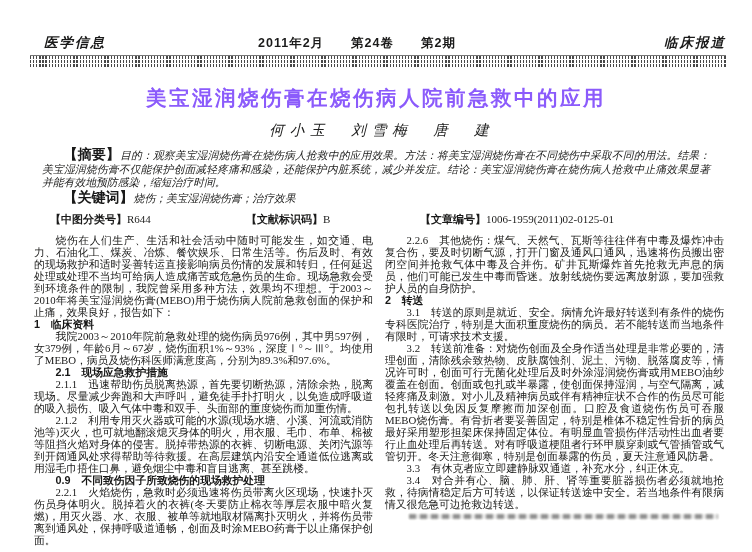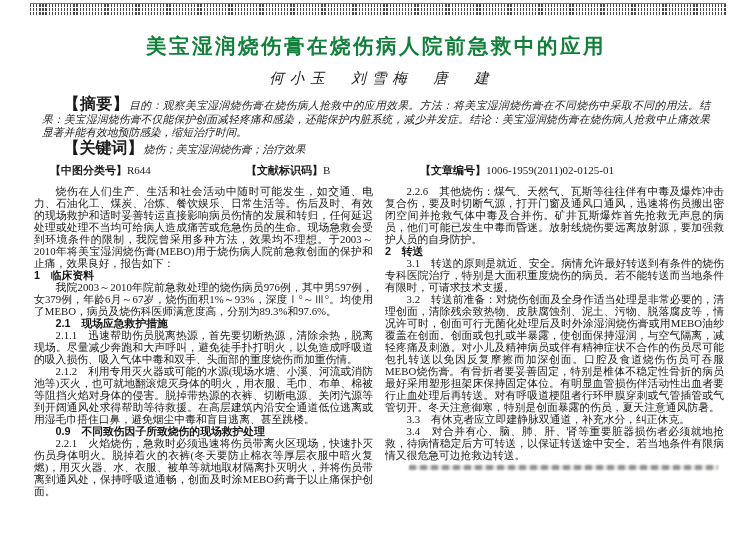--- a/index.html
+++ b/index.html
@@ -31,35 +31,35 @@
     border-top:1px solid #777;
     background:
       repeating-linear-gradient(180deg, transparent 0 2.6px, #fdfdfc 2.6px 4.2px),
       repeating-linear-gradient(90deg, #4a4a4a 0 1.2px, transparent 1.2px 3.1px);
   }
   
   .title{
     margin-top:15px;text-align:center;
     font-family:"Liberation Sans", sans-serif;
     font-weight:bold;font-size:20.5px;letter-spacing:2.5px;
-    color:#15803d;
+    color:#8b5cf6;
   }
   .authors{
     margin-top:9px;text-align:center;
     font-style:italic;font-size:14.5px;letter-spacing:6px;color:#222;margin-left:12px;
   }
   
   .abstract{
     margin:9px 42px 0 42px;
     font-size:10.8px;line-height:13.6px;text-align:justify;
     text-indent:2em;font-style:italic;
   }
   .abstract .lbl,.keywords .lbl{
     font-style:normal;font-weight:bold;
-    font-family:Liberation Serif, serif;font-size:16px;
+    font-family:Liberation Mono, monospace;font-size:14px;
   }
   .keywords{
     margin:1px 42px 0 42px;
     font-size:10.8px;line-height:14px;text-indent:2em;font-style:italic;
   }
   .meta-row{
     display:flex;margin:7px 42px 0 50px;
     font-size:11px;line-height:14px;
   }
   .meta-cell{white-space:nowrap;}
@@ -93,20 +93,25 @@
     background:repeating-linear-gradient(90deg,
       rgba(70,70,70,.6) 0 7px, rgba(70,70,70,.12) 7px 11px);
     filter:blur(1px);
   }
 </style>
 </head>
 <body>
 
 <div class="page">
 
+  <div class="header-row">
+    <span class="jname">医学信息</span>
+    <span class="jissue">2011年2月　　第24卷　　第2期</span>
+    <span class="jtag">临床报道</span>
+  </div>
   <div class="halftone"></div>
 
   <div class="title">美宝湿润烧伤膏在烧伤病人院前急救中的应用</div>
   <div class="authors">何小玉　刘雪梅　唐　建</div>
 
   <p class="abstract"><span class="lbl">【摘要】</span><span>目的：观察美宝湿润烧伤膏在烧伤病人抢救中的应用效果。方法：将美宝湿润烧伤膏在不同烧伤中采取不同的用法。结果：美宝湿润烧伤膏不仅能保护创面减轻疼痛和感染，还能保护内脏系统，减少并发症。结论：美宝湿润烧伤膏在烧伤病人抢救中止痛效果显著并能有效地预防感染，缩短治疗时间。</span></p>
 
   <p class="keywords"><span class="lbl">【关键词】</span><span>烧伤；美宝湿润烧伤膏；治疗效果</span></p>
 
   <div class="meta-row">

